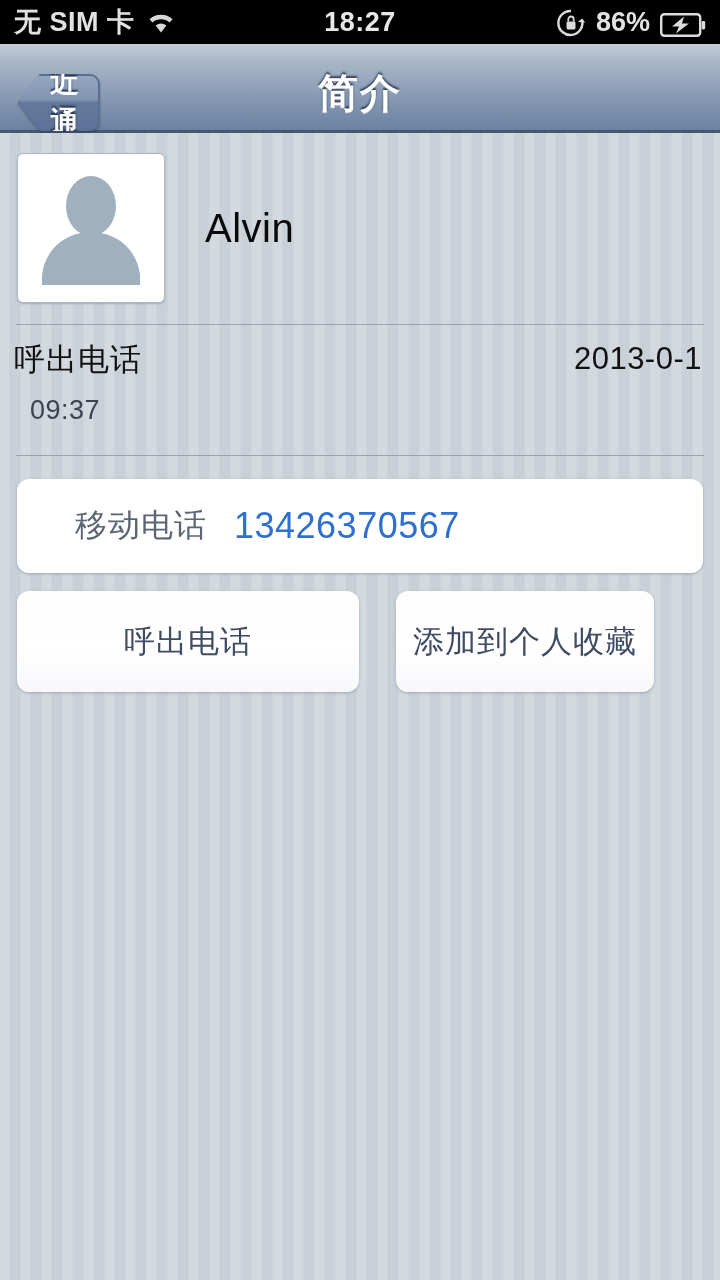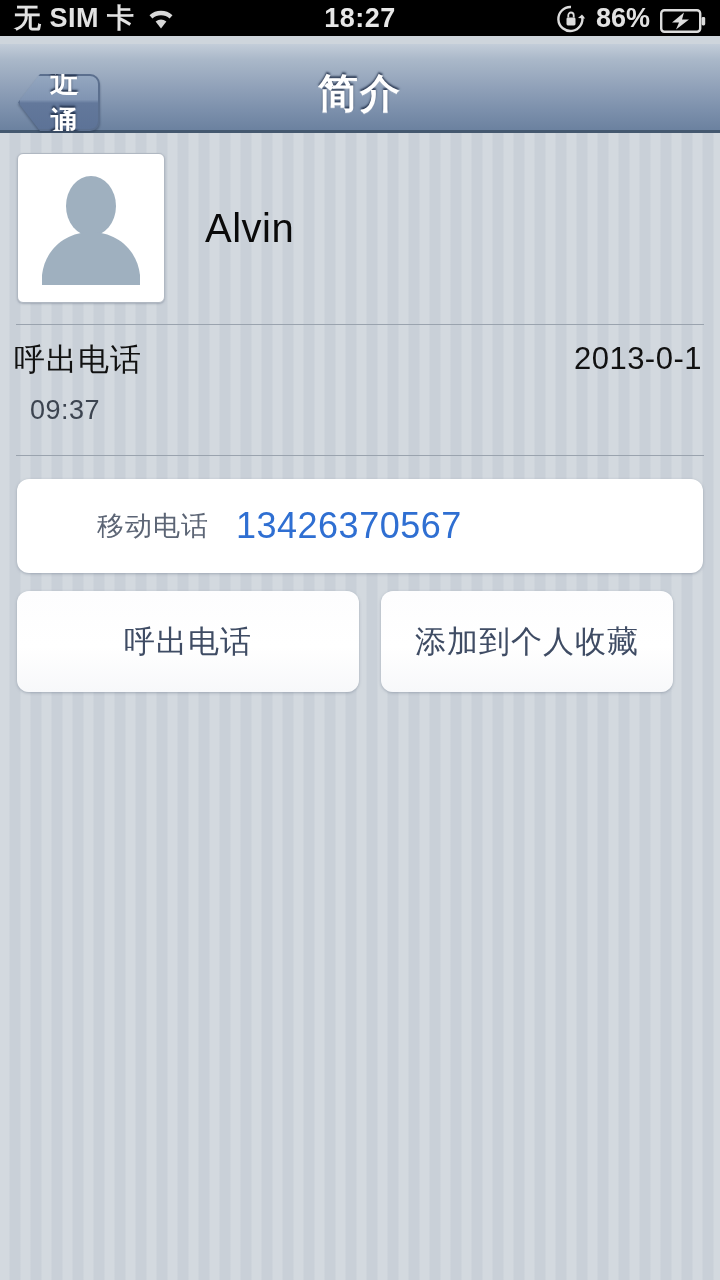--- a/index.html
+++ b/index.html
@@ -18,21 +18,21 @@
     width: 720px;
     height: 1280px;
     overflow: hidden;
   }
 
   
   .statusbar {
     position: absolute;
     top: 0; left: 0;
     width: 720px;
-    height: 36px;
+    height: 44px;
     background: #000000;
     display: flex;
     align-items: center;
     box-sizing: border-box;
     padding: 0 14px;
   }
   .sb-left {
     display: flex;
     align-items: center;
     gap: 10px;
@@ -218,22 +218,22 @@
     left: 17px; top: 346px;
     width: 686px;
     height: 94px;
     background: #ffffff;
     border-radius: 12px;
     box-shadow: 0 1px 3px rgba(120,132,148,0.55);
     display: flex;
     align-items: center;
   }
   .phone-label {
-    margin-left: 80px;
-    font-size: 27px;
+    margin-left: 58px;
+    font-size: 32px;
     color: #5c6575;
     letter-spacing: 1px;
   }
   .phone-number {
     margin-left: 27px;
     font-size: 36px;
     color: #2f6fd2;
     letter-spacing: 0.5px;
   }
 
@@ -247,21 +247,21 @@
     box-shadow: 0 1px 3px rgba(120,132,148,0.55);
     display: flex;
     align-items: center;
     justify-content: center;
     font-size: 31px;
     color: #3f4c64;
     letter-spacing: 1px;
     box-sizing: border-box;
   }
   .action-btn.left  { left: 17px;  width: 342px; }
-  .action-btn.right { left: 381px; width: 292px; }
+  .action-btn.right { left: 396px; width: 258px; }
 </style>
 </head>
 <body>
 
 <div id="phone">
 
   <div class="statusbar">
     <div class="sb-left">
       <span class="sb-text">无 SIM 卡</span>
       <span>

